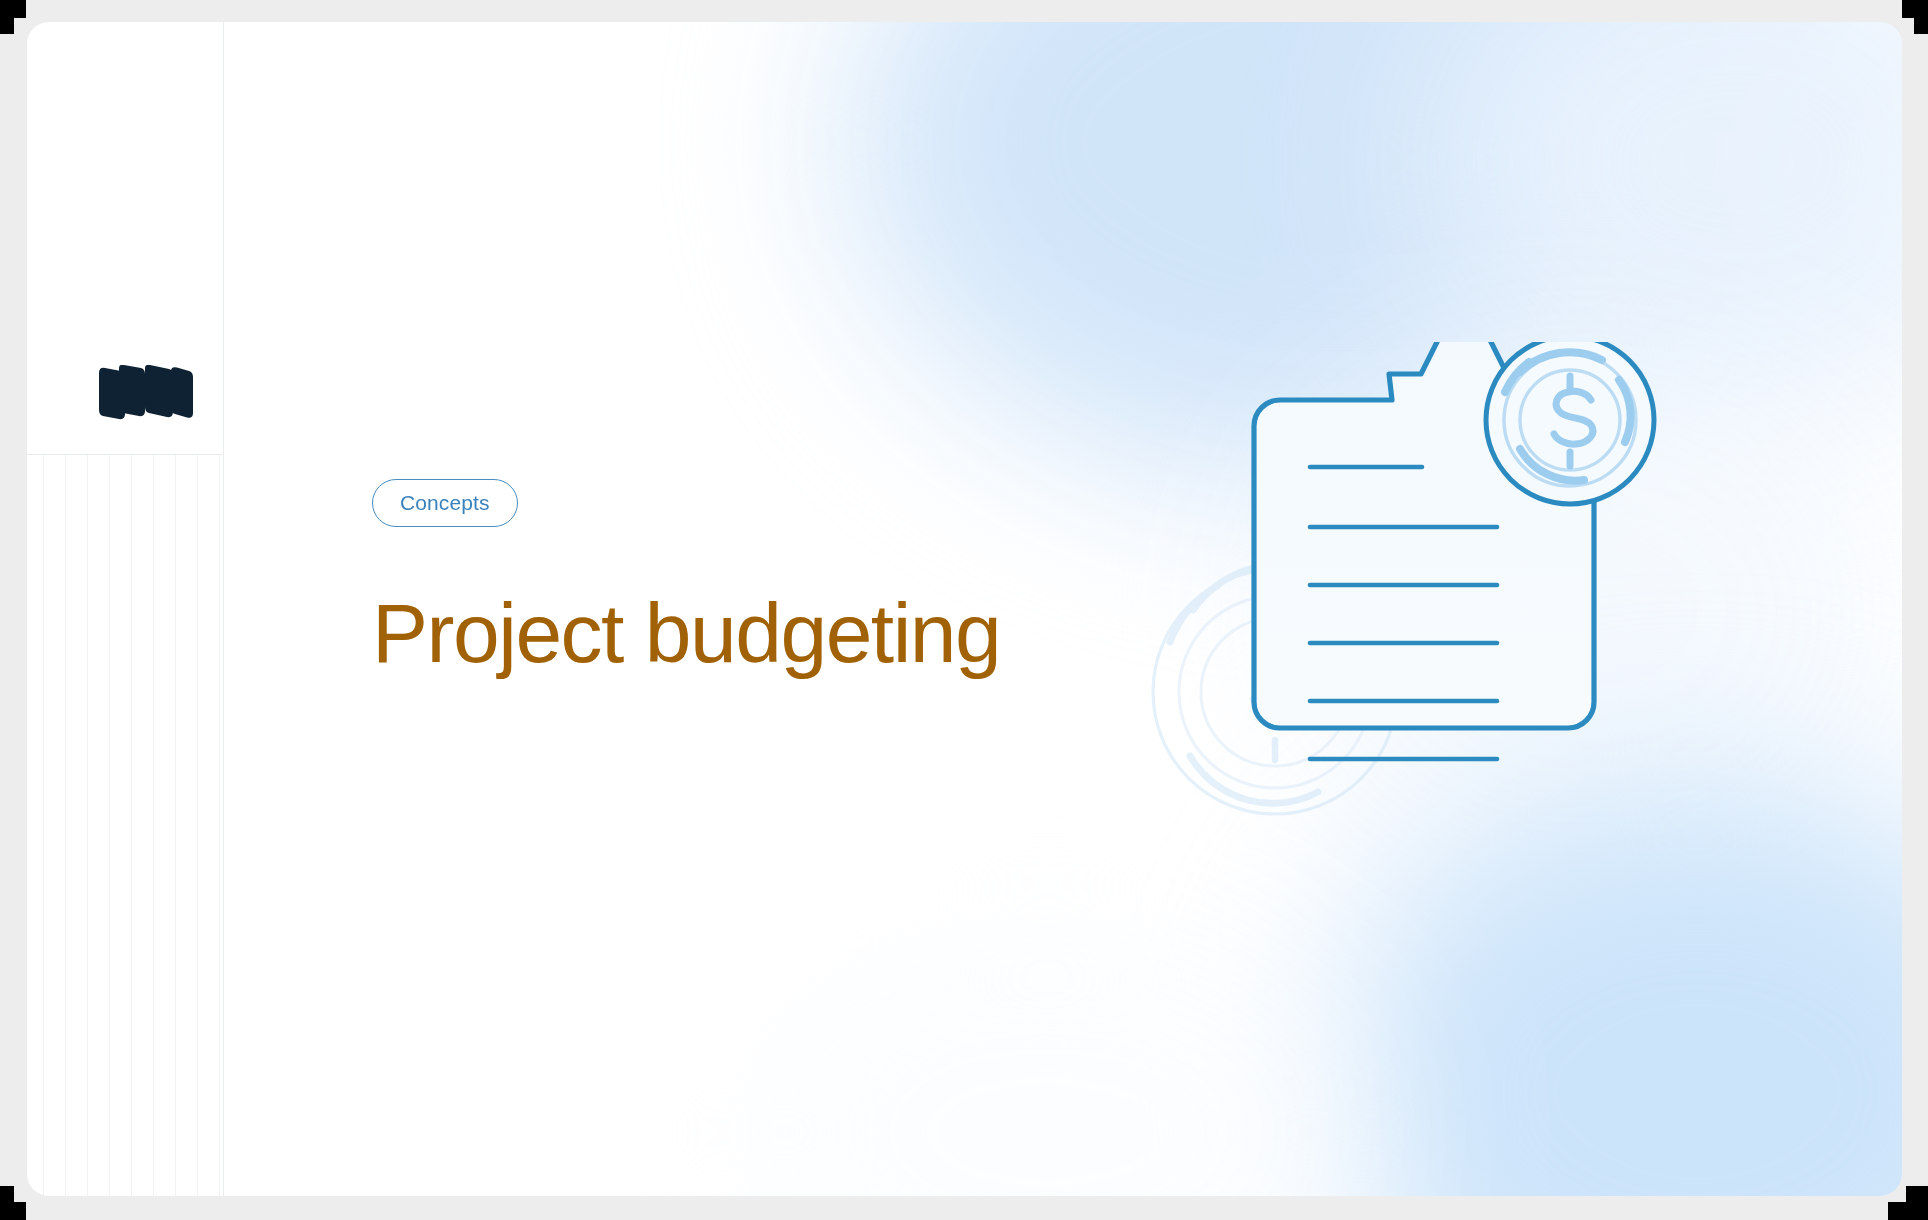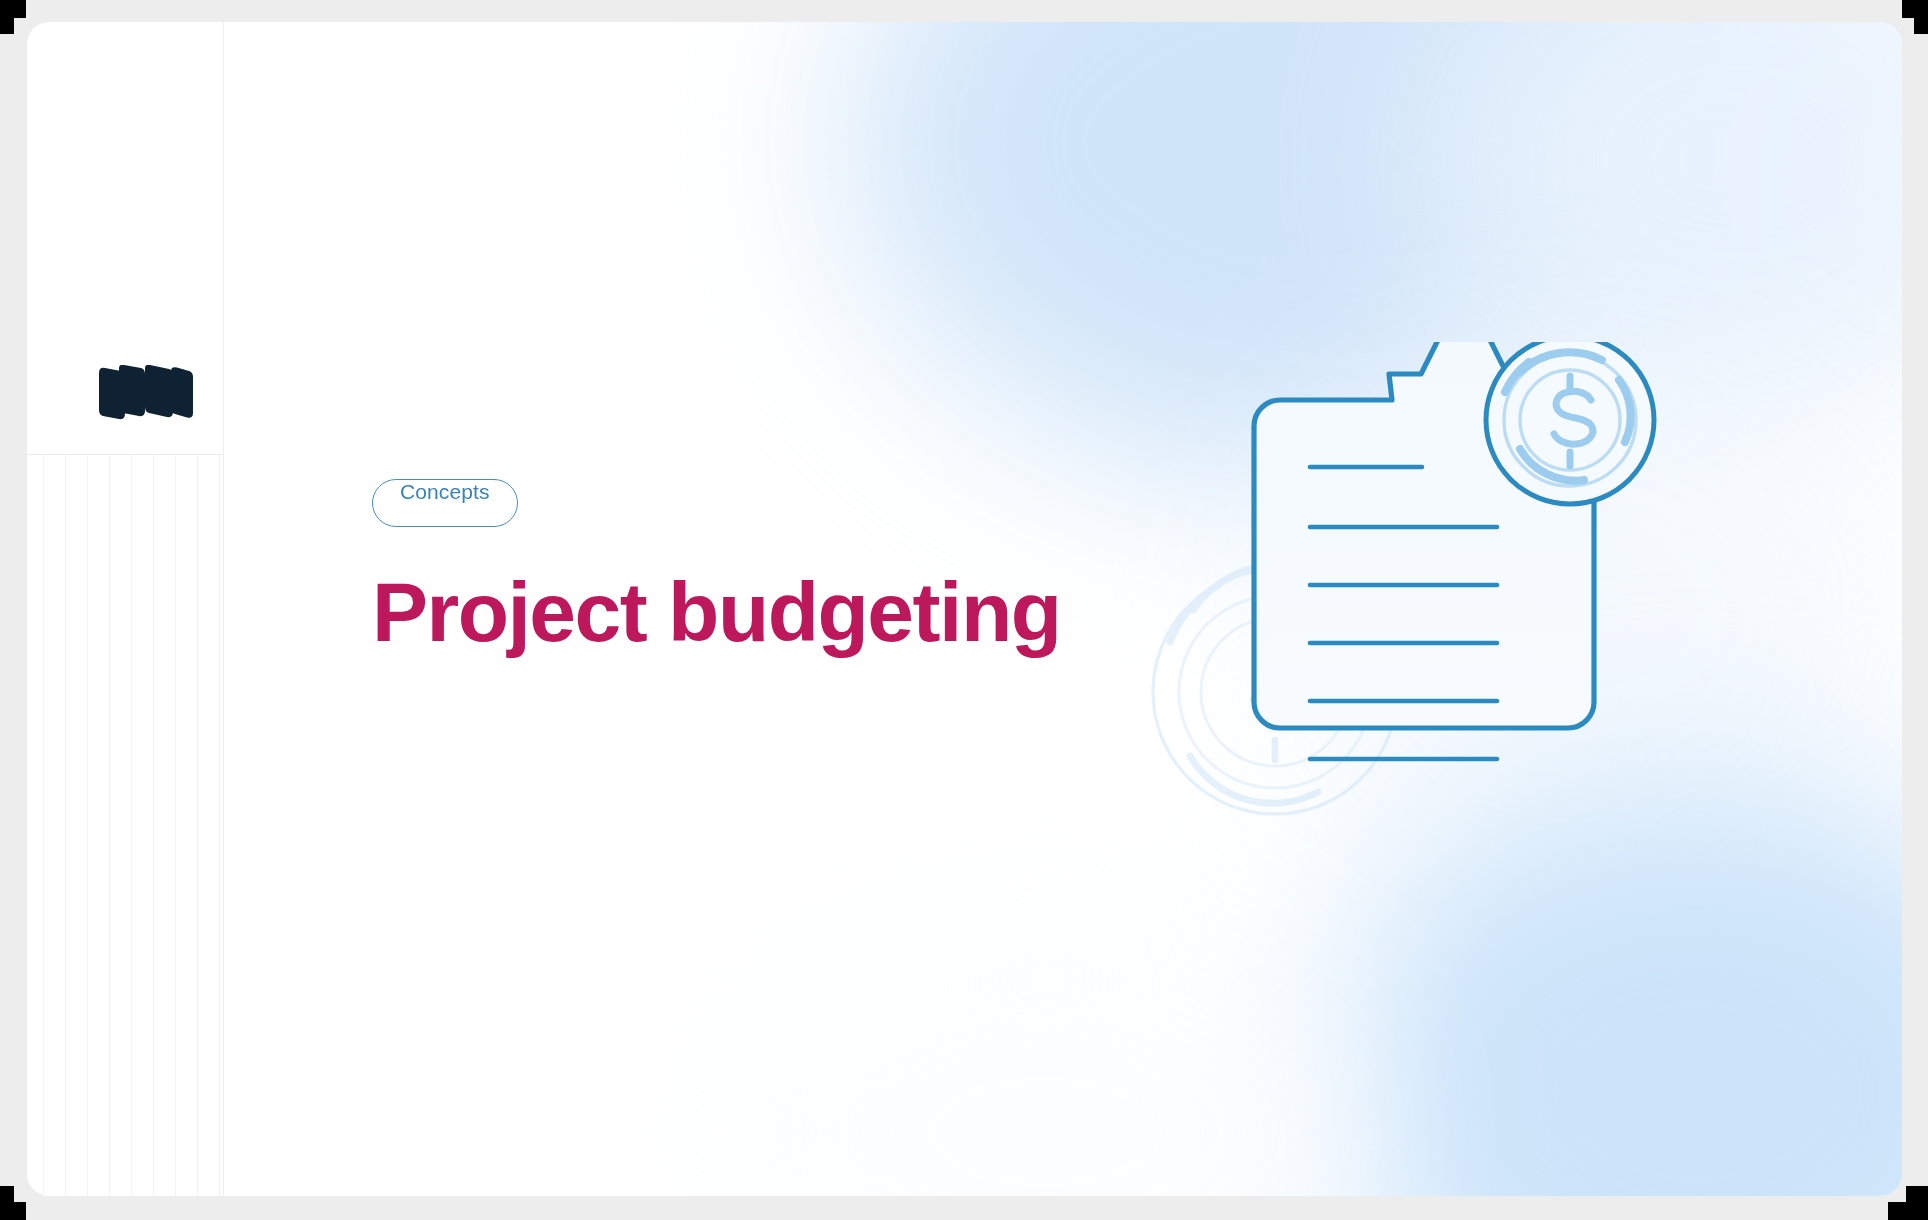--- a/index.html
+++ b/index.html
@@ -51,30 +51,30 @@
   #rail-stripes { position:absolute; left:0; top:433px; width:197px; height:741px; }
   #rail-stripes span { position:absolute; top:0; width:1px; height:100%; background:#f0f2f3; }
 
   
   #logo { position:absolute; left:68px; top:343px; width:100px; height:62px; }
 
   
   #content { position:absolute; left:345px; top:0; width:900px; }
   #badge {
     position:absolute; left:0; top:457px;
-    display:inline-flex; align-items:flex-start; justify-content:center;
+    display:inline-flex; align-items:center; justify-content:center;
     height:48px; padding:0 27px;
     border:1.6px solid #4a8dc0; border-radius:999px;
     color:#3a82bb; font-size:21px; letter-spacing:.1px;
     background:transparent; white-space:nowrap;
   }
   #title {
-    position:absolute; left:0; top:545px; width:820px;
-    color:#be185d; font-size:84px; line-height:1.08;
-    font-weight:700; letter-spacing:-1.5px;
+    position:absolute; left:0; top:566px; width:820px;
+    color:#a16207; font-size:84px; line-height:1.08;
+    font-weight:400; letter-spacing:-1.5px;
   }
 
   
   #illustration { position:absolute; left:1085px; top:320px; width:600px; height:580px; }
 </style>
 </head>
 <body>
 
 <div id="stage">
 

